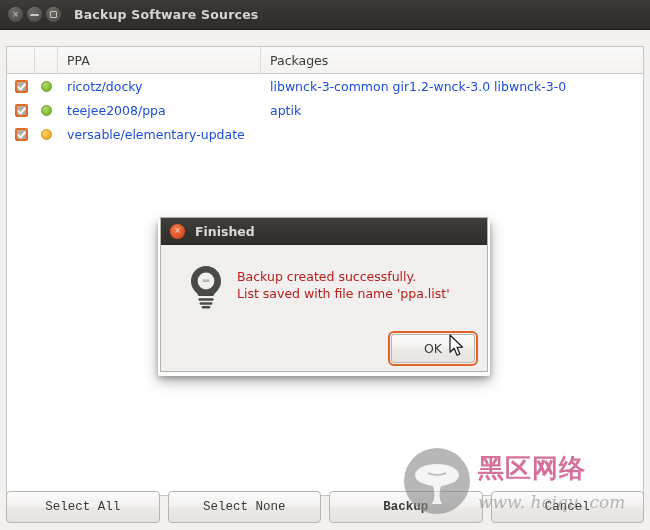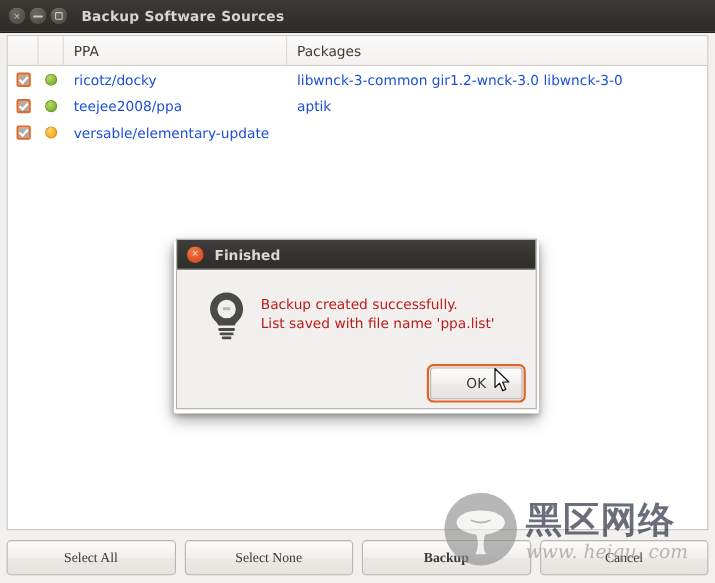--- a/index.html
+++ b/index.html
@@ -80,21 +80,21 @@
   }
 
   
   #content {
     position: absolute;
     left: 0; top: 30px;
     width: 650px;
     height: 500px;
     background: #f2f1f0;
     box-sizing: border-box;
-    padding: 2px 6px 0 6px;
+    padding: 16px 6px 0 6px;
   }
 
   
   #tree-panel {
     position: relative;
     width: 638px;
     height: 450px;
     background: #ffffff;
     border: 1px solid #c7c3bd;
     box-sizing: border-box;
@@ -191,21 +191,21 @@
     box-sizing: border-box;
   }
   .gbtn {
     flex: 1 1 0;
     height: 32px;
     border: 1px solid #b8b4ae;
     border-radius: 4px;
     background: linear-gradient(to bottom, #fcfbfb 0%, #f2f0ee 50%, #ebe9e6 51%, #e6e3df 100%);
     color: #3a3a37;
     font-size: 12.5px;
-    font-family: Liberation Serif, serif;
+    font-family: Liberation Mono, monospace;
     display: flex;
     align-items: center;
     justify-content: center;
     box-sizing: border-box;
     box-shadow: inset 0 1px 0 rgba(255,255,255,0.85);
     cursor: default;
   }
   .gbtn.default-btn { font-weight: bold; }
 
   
@@ -334,23 +334,23 @@
     position: absolute;
     left: 10px;
     top: 14px;
     width: 46px;
     height: 42px;
   }
   #wm-cn {
     position: absolute;
     left: 74px;
     top: 3px;
-    font-size: 33px;
+    font-size: 26px;
     font-weight: bold;
-    color: #0f172a;
+    color: #be185d;
     letter-spacing: 1px;
     white-space: nowrap;
     font-family: "DejaVu Sans", sans-serif;
   }
   #wm-url {
     position: absolute;
     left: 74px;
     top: 44px;
     font-size: 17px;
     font-style: italic;

